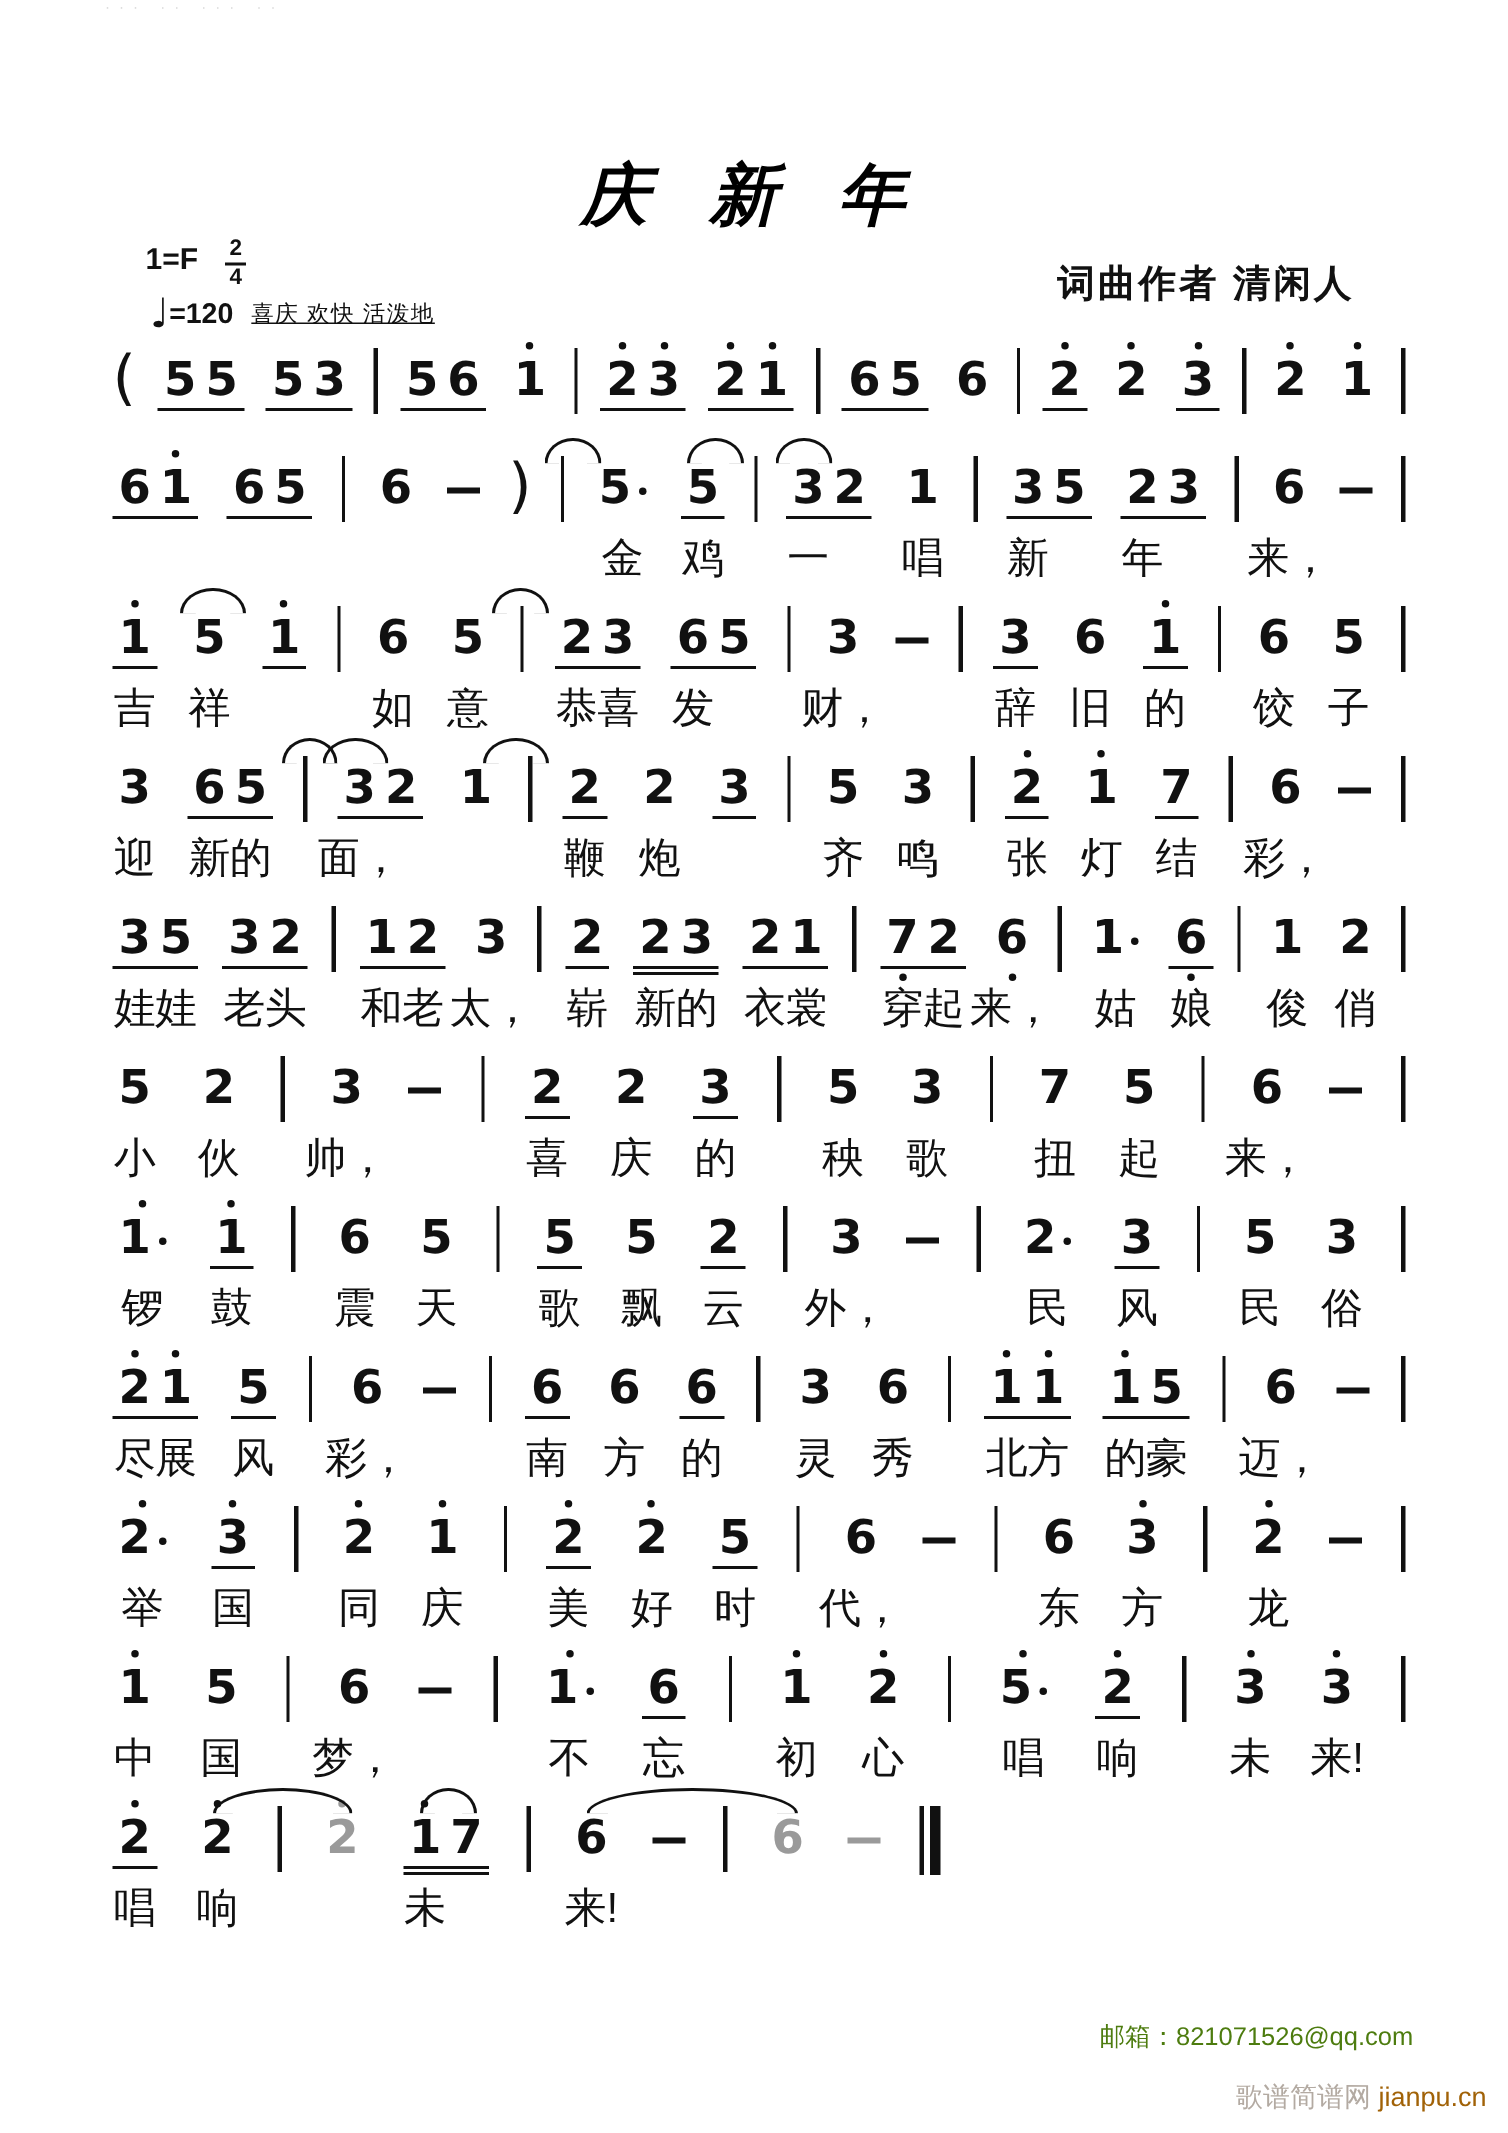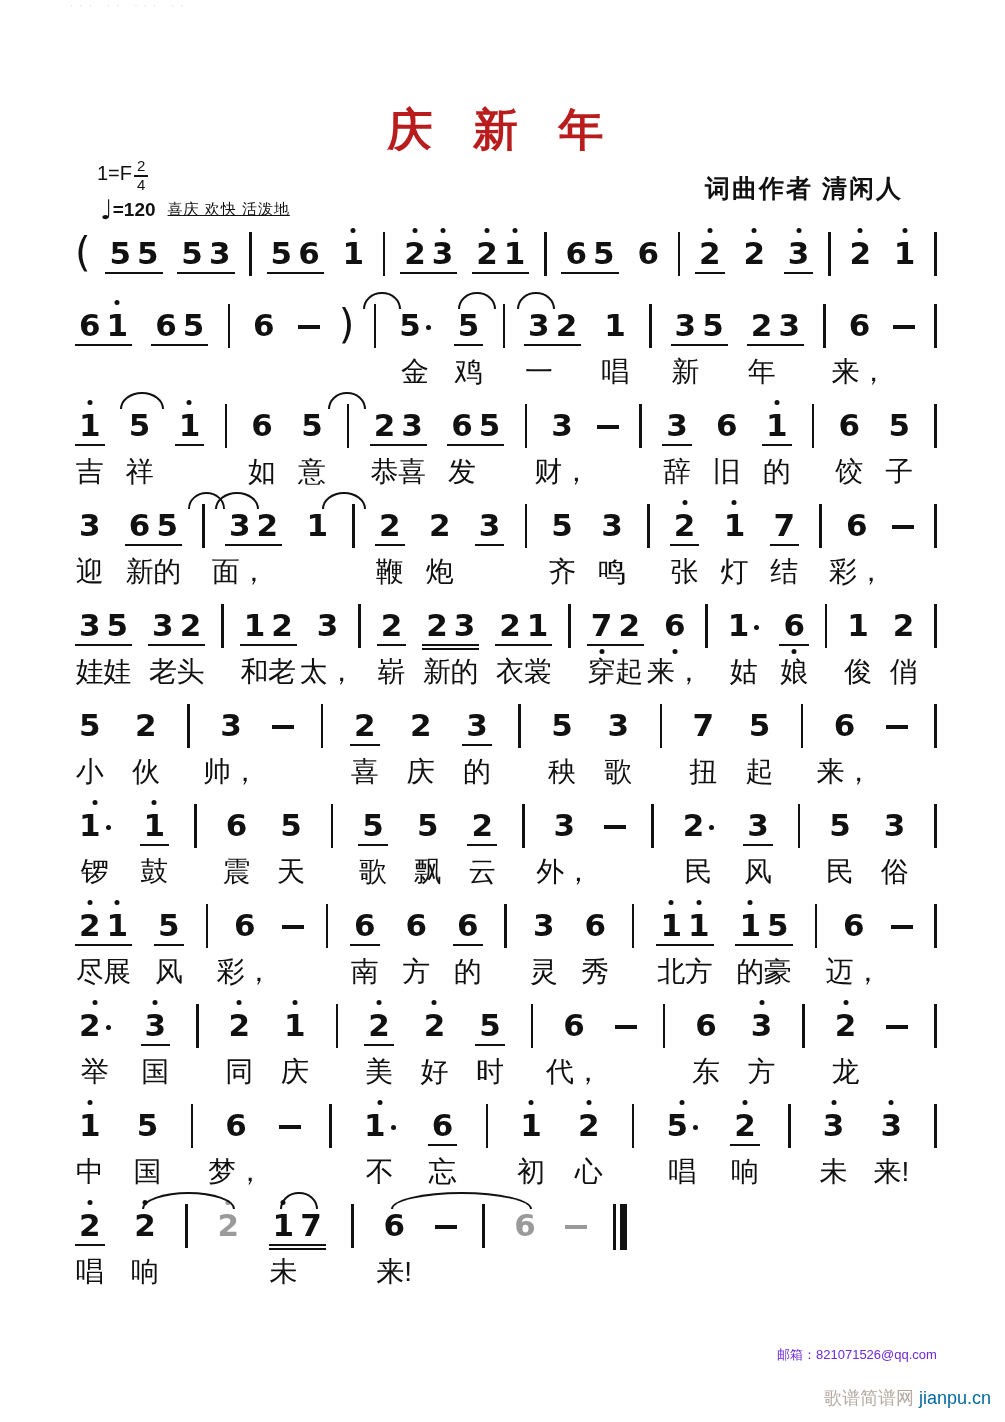--- a/index.html
+++ b/index.html
@@ -3,21 +3,21 @@
 <meta charset="utf-8">
 <style>
   html,body{margin:0;padding:0;background:#fff;}
   .sheet{position:relative;width:1005px;height:1422px;background:#fff;overflow:hidden;
          font-family:"Liberation Sans",sans-serif;color:#111;}
   .scan-noise{position:absolute;left:70px;top:0px;width:220px;height:8px;
               color:#d9d9d9;font-size:10px;letter-spacing:6px;overflow:hidden;}
   .title{position:absolute;left:0;top:100px;width:100%;text-align:center;
          font-size:45px;font-weight:bold;letter-spacing:14px;}
   .keysig{position:absolute;left:97px;top:162px;display:flex;align-items:flex-start;
-          font-size:20px;font-weight:normal;}
+          font-size:20px;font-weight:bold;gap:16px;}
   .meter{display:inline-flex;flex-direction:column;align-items:center;
          font-size:15px;line-height:1.1;margin-left:2px;margin-top:-4px;}
   .meter .num{border-bottom:2px solid #111;padding:0 3px;}
   .author{position:absolute;right:102px;top:172px;font-size:25px;font-weight:bold;letter-spacing:2px;}
   .tempo{position:absolute;left:100px;top:196px;display:flex;align-items:center;}
   .tempo .glyph{font-size:27px;line-height:1;font-family:"DejaVu Sans",sans-serif;}
   .tempo .val{font-size:19px;font-weight:bold;margin-right:12px;text-align:right;}
   .tempo .words{font-size:15px;letter-spacing:1px;text-decoration:underline;}
 
   .score{position:absolute;left:75px;top:226px;width:862px;}
@@ -46,32 +46,32 @@
   .endbar i{display:block;height:46px;background:#111;}
   .endbar .thin{width:2.5px;margin-right:4px;}
   .endbar .thick{width:7px;}
   .dash{width:22px;height:3.5px;background:#111;margin-top:27px;}
   .dash.gray{background:#9a9a9a;}
   .par{font-size:40px;line-height:1;margin-top:6px;font-weight:400;
        font-family:"DejaVu Sans",sans-serif;}
   .arc{position:absolute;height:15px;border:2px solid #111;border-bottom:none;
        border-radius:50% 50% 0 0 / 100% 100% 0 0;top:-6px;}
 
-  .footer-email{position:absolute;left:777px;top:1346px;font-size:13px;color:#6d28d9;}
+  .footer-email{position:absolute;left:733px;top:1346px;font-size:17px;color:#4d7c0f;}
   .watermark{position:absolute;right:14px;top:1386px;font-size:18px;}
   .watermark .wm-gray{color:#b3aaa2;}
-  .watermark .wm-orange{color:#0369a1;}
+  .watermark .wm-orange{color:#a16207;}
 </style>
 </head>
 <body>
 
 <div class="sheet">
   <div class="scan-noise">··· ·· ··· ··</div>
 
-  <div class="title" style="color: #b91c1c;">庆 新 年</div>
+  <div class="title" style="color: #000000; font-style: italic;">庆 新 年</div>
 
   <div class="keysig">
     <span>1=F</span>
     <span class="meter">
       <span class="num">2</span>
       <span class="den">4</span>
     </span>
   </div>
 
   <div class="author">词曲作者  清闲人</div>

